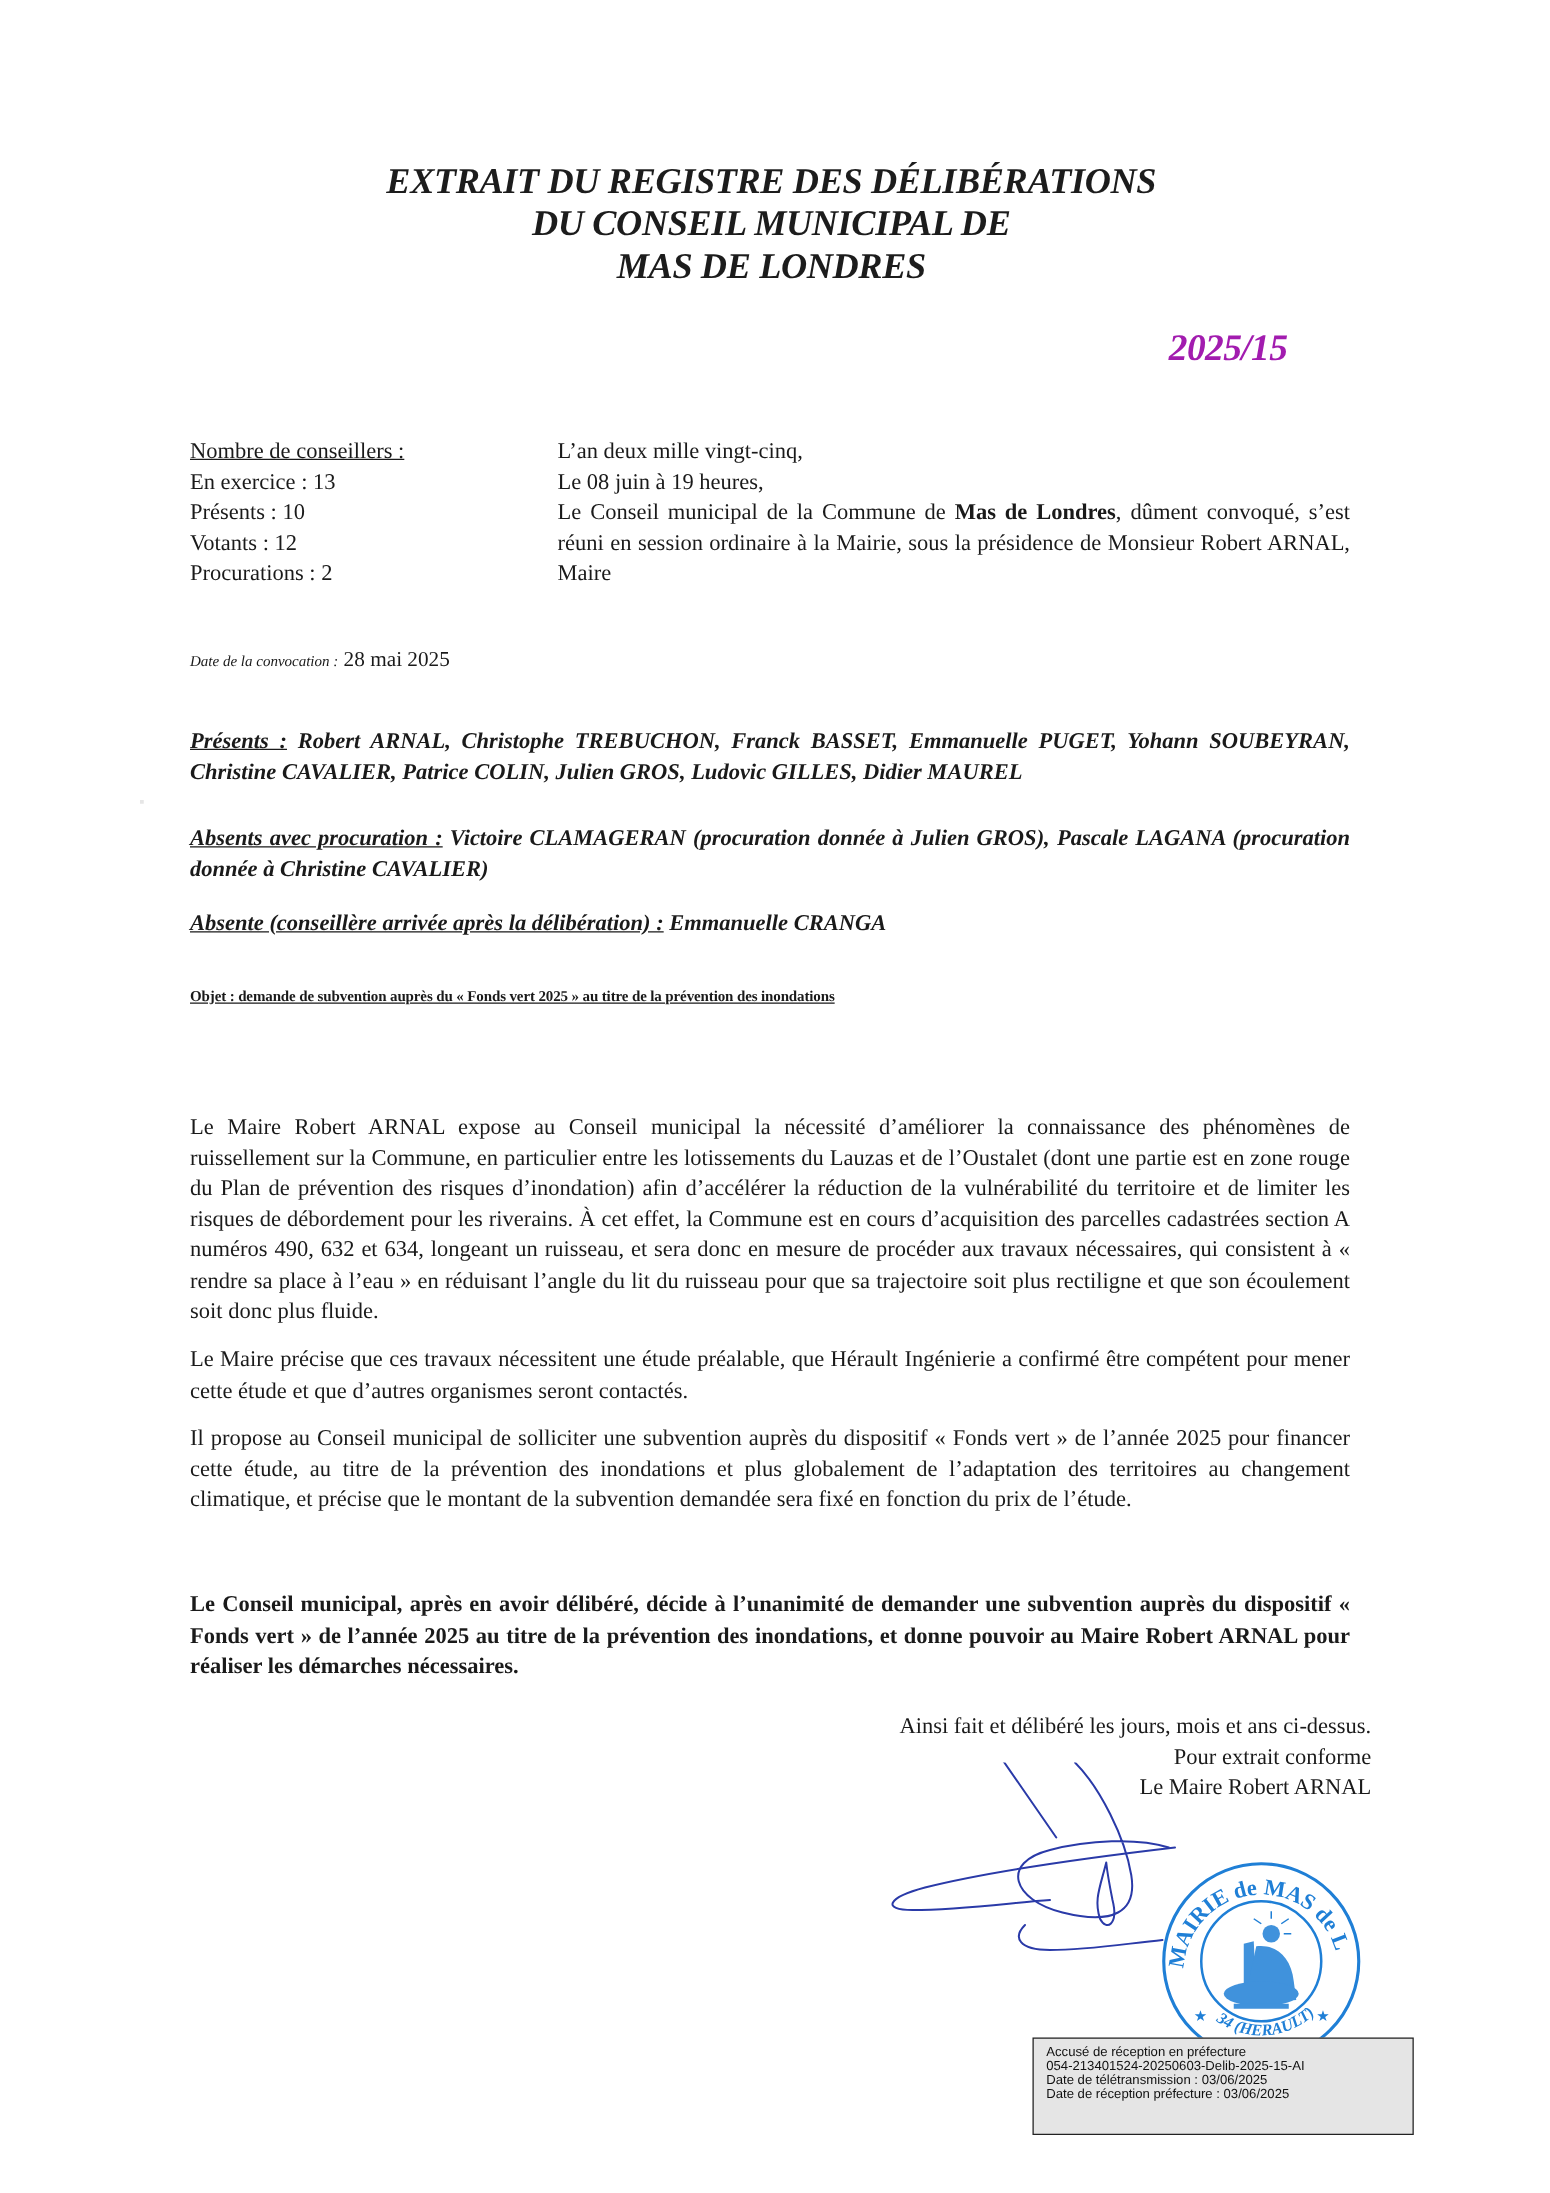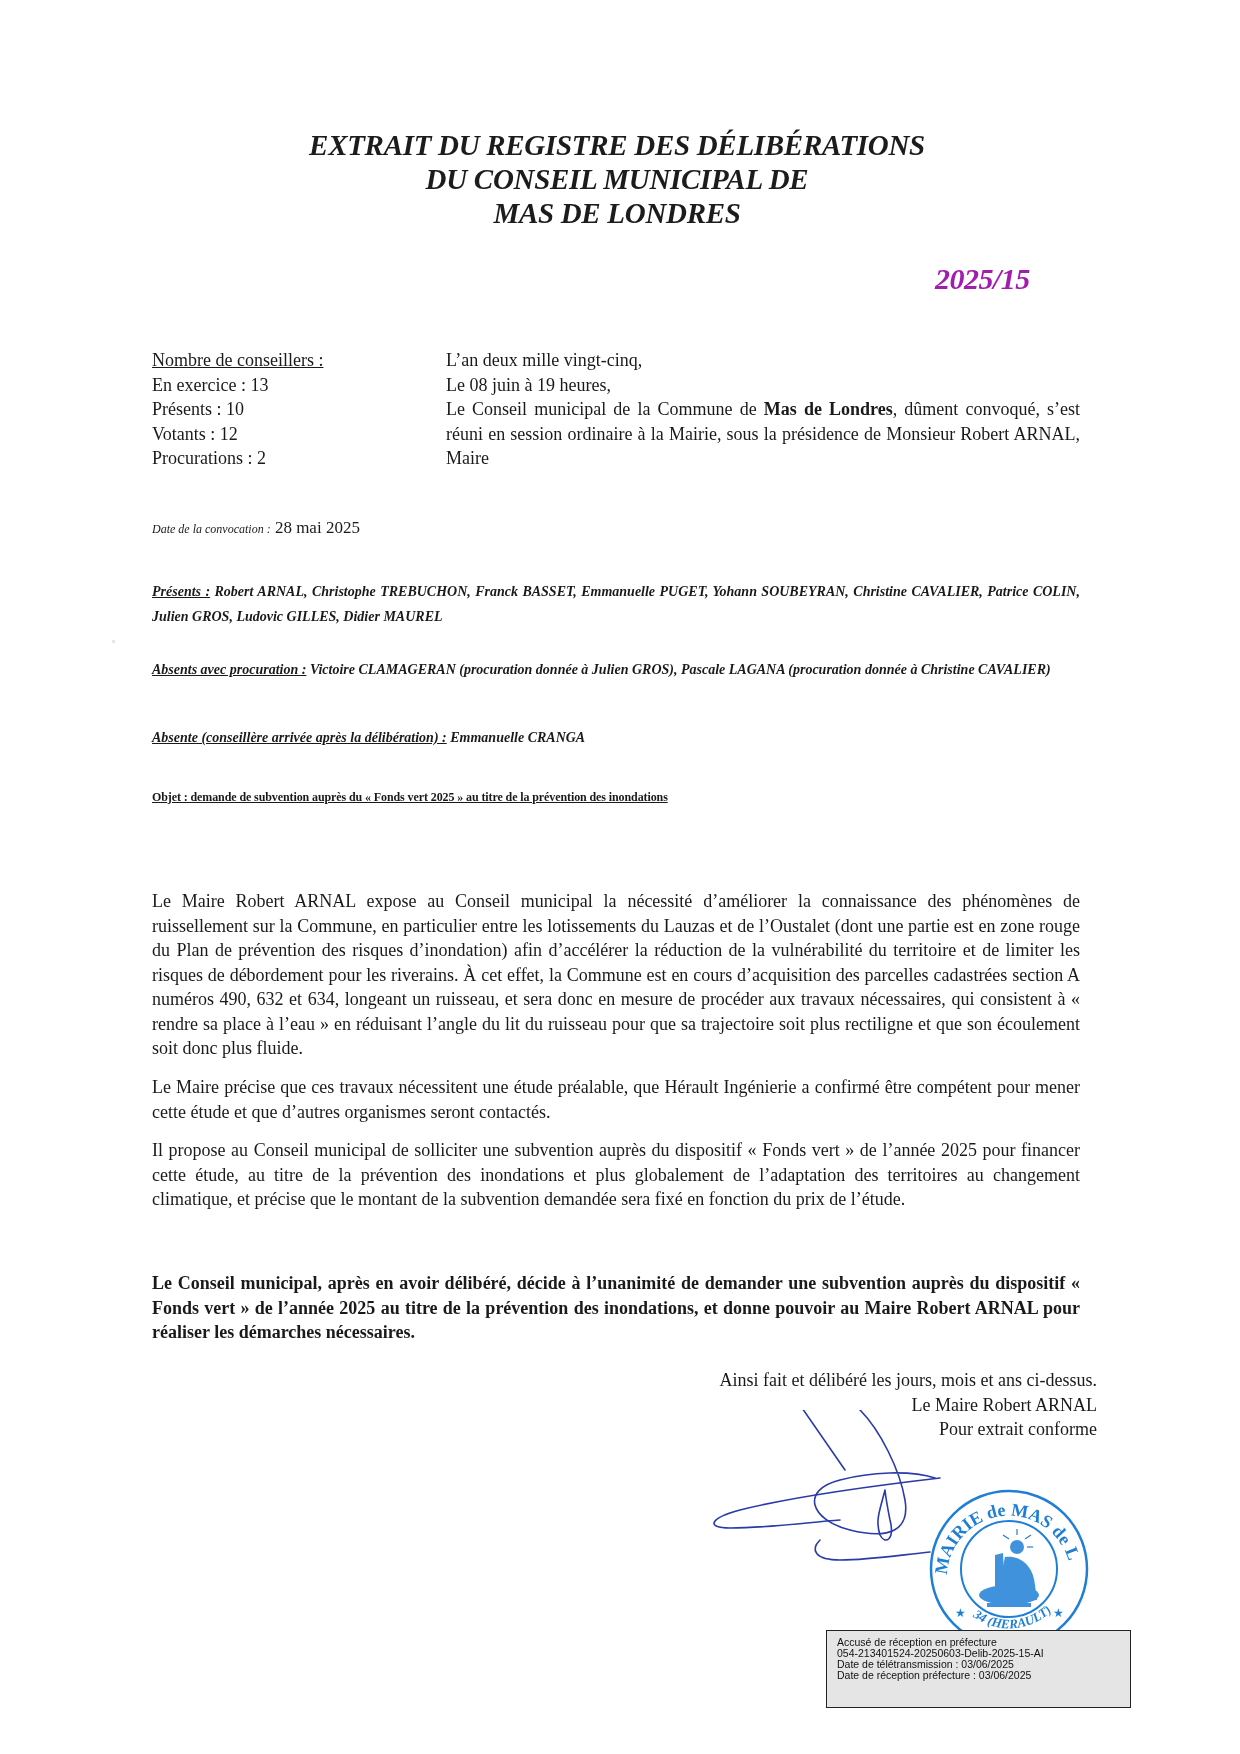--- a/index.html
+++ b/index.html
@@ -17,21 +17,21 @@
   .counts { position: absolute; left: 152px; top: 348px; font-size: 18px; line-height: 24.5px; }
   .counts .head { text-decoration: underline; }
   .intro { position: absolute; left: 446px; top: 348px; width: 634px; font-size: 18px;
            line-height: 24.5px; text-align: justify; }
   .intro .strong { font-weight: bold; }
 
   .convoc { position: absolute; left: 152px; top: 518px; font-size: 17px; }
   .convoc .lbl { font-style: italic; font-size: 12px; }
 
   .people { position: absolute; left: 152px; width: 928px; font-style: italic; font-weight: bold;
-            font-size: 14px; line-height: 24.5px; text-align: justify; }
+            font-size: 18px; line-height: 24.5px; text-align: justify; }
   .people .lbl { text-decoration: underline; }
   .presents { top: 580px; }
   .absents { top: 658px; }
   .absente { top: 726px; }
 
   .objet { position: absolute; left: 152px; top: 790px; font-weight: bold; font-size: 12px;
            text-decoration: underline; letter-spacing: -0.1px; }
 
   .para { position: absolute; left: 152px; width: 928px; font-size: 18px; line-height: 24.5px;
           text-align: justify; margin-top: 19px; }
@@ -100,22 +100,22 @@
 
   <div class="objet">Objet : demande de subvention auprès du « Fonds vert 2025 » au titre de la prévention des inondations</div>
 
   <div class="para p1">Le Maire Robert ARNAL expose au Conseil municipal la nécessité d’améliorer la connaissance des phénomènes de ruissellement sur la Commune, en particulier entre les lotissements du Lauzas et de l’Oustalet (dont une partie est en zone rouge du Plan de prévention des risques d’inondation) afin d’accélérer la réduction de la vulnérabilité du territoire et de limiter les risques de débordement pour les riverains. À cet effet, la Commune est en cours d’acquisition des parcelles cadastrées section A numéros 490, 632 et 634, longeant un ruisseau, et sera donc en mesure de procéder aux travaux nécessaires, qui consistent à « rendre sa place à l’eau » en réduisant l’angle du lit du ruisseau pour que sa trajectoire soit plus rectiligne et que son écoulement soit donc plus fluide.</div>
   <div class="para p2">Le Maire précise que ces travaux nécessitent une étude préalable, que Hérault Ingénierie a confirmé être compétent pour mener cette étude et que d’autres organismes seront contactés.</div>
   <div class="para p3">Il propose au Conseil municipal de solliciter une subvention auprès du dispositif « Fonds vert » de l’année 2025 pour financer cette étude, au titre de la prévention des inondations et plus globalement de l’adaptation des territoires au changement climatique, et précise que le montant de la subvention demandée sera fixé en fonction du prix de l’étude.</div>
   <div class="para p4">Le Conseil municipal, après en avoir délibéré, décide à l’unanimité de demander une subvention auprès du dispositif « Fonds vert » de l’année 2025 au titre de la prévention des inondations, et donne pouvoir au Maire Robert ARNAL pour réaliser les démarches nécessaires.</div>
 
   <div class="closing">
     <div>Ainsi fait et délibéré les jours, mois et ans ci-dessus.</div>
+    <div>Pour extrait conforme</div>
     <div>Le Maire Robert ARNAL</div>
-    <div>Pour extrait conforme</div>
   </div>
 
   <svg class="signature" viewBox="0 0 320 200">
     <g fill="none" stroke="#2a3aa8" stroke-width="1.6" stroke-linecap="round">
       <path d="M160 0 C 180 20, 200 60, 205 90 C 210 120, 190 130, 150 120 C 110 110, 100 80, 140 70 C 170 62, 210 60, 235 68"></path>
       <path d="M185 80 C 180 100, 175 110, 180 125 C 185 135, 195 130, 190 110 C 188 100, 186 90, 185 80"></path>
       <path d="M240 68 C 180 75, 100 85, 40 100 C 10 108, 5 118, 30 118 C 70 118, 110 112, 140 110"></path>
       <path d="M120 130 C 110 140, 115 150, 140 150 C 170 150, 200 145, 230 142"></path>
       <path d="M100 -5 L 145 60"></path>
     </g>

